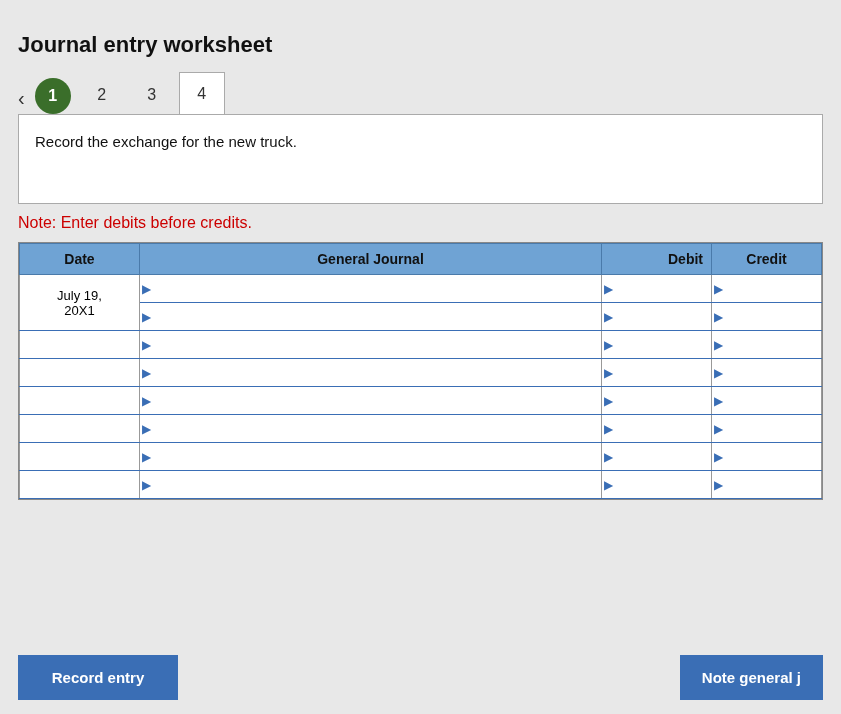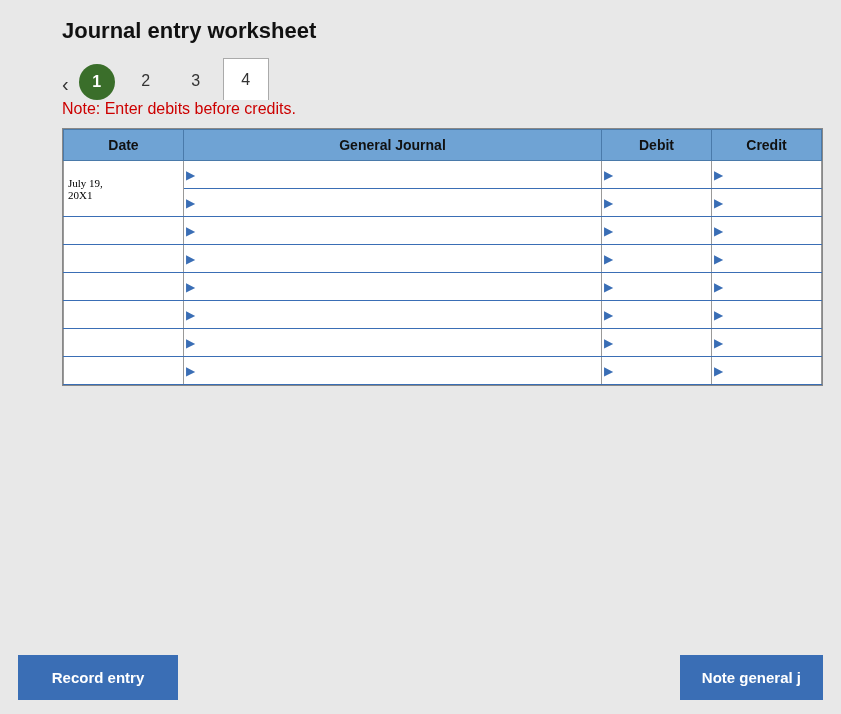--- a/index.html
+++ b/index.html
@@ -6,23 +6,22 @@
     body {
       font-family: Arial, sans-serif;
       background: #e8e8e8;
       width: 841px;
       min-height: 714px;
       position: relative;
     }
 
     .page-wrapper {
       background: #e8e8e8;
-      padding: 18px 18px 0 18px;
+      padding: 32px 18px 0 18px;
       min-height: 714px;
-      margin-left: 44px;
     }
 
     .page-title {
       font-size: 22px;
       font-weight: bold;
       color: #111;
       margin-bottom: 14px;
     }
 
     .tabs-row {
@@ -112,24 +111,23 @@
     .journal-table td {
       border: 1px solid #999;
       height: 28px;
       padding: 0 4px;
       font-size: 13px;
       vertical-align: middle;
       position: relative;
     }
 
     .journal-table td.date-cell {
-      text-align: left;
-      font-size: 11px;
+      text-align: center;
+      font-size: 13px;
       white-space: nowrap;
-      font-family: Liberation Serif, serif;
     }
 
     .cell-input {
       width: 100%;
       border: none;
       outline: none;
       font-size: 13px;
       background: transparent;
       padding: 0;
       height: 100%;
@@ -208,30 +206,33 @@
 
     <div class="tab" style="margin-right:4px;">
       <span>3</span>
     </div>
 
     <div class="tab selected">
       <span>4</span>
     </div>
   </div>
 
+  <div class="instruction-box">
+    <span class="instruction-text">Record the exchange for the new truck.</span>
+  </div>
 
   <div class="note-text">Note: Enter debits before credits.</div>
 
   <div class="table-container">
     <table class="journal-table">
       <thead>
         <tr>
           <th style="width:120px;">Date</th>
           <th>General Journal</th>
-          <th style="width:110px;">Debit</th>
+          <th style="width:110px;text-align:right;">Debit</th>
           <th style="width:110px;">Credit</th>
         </tr>
       </thead>
       <tbody>
 
         <tr class="data-row">
           <td class="date-cell" rowspan="2" style="border-bottom:1px solid #3a6eb5; border-right:1px solid #999;">
             <span>July 19,</span><br>
             <span>20X1</span>
           </td>

